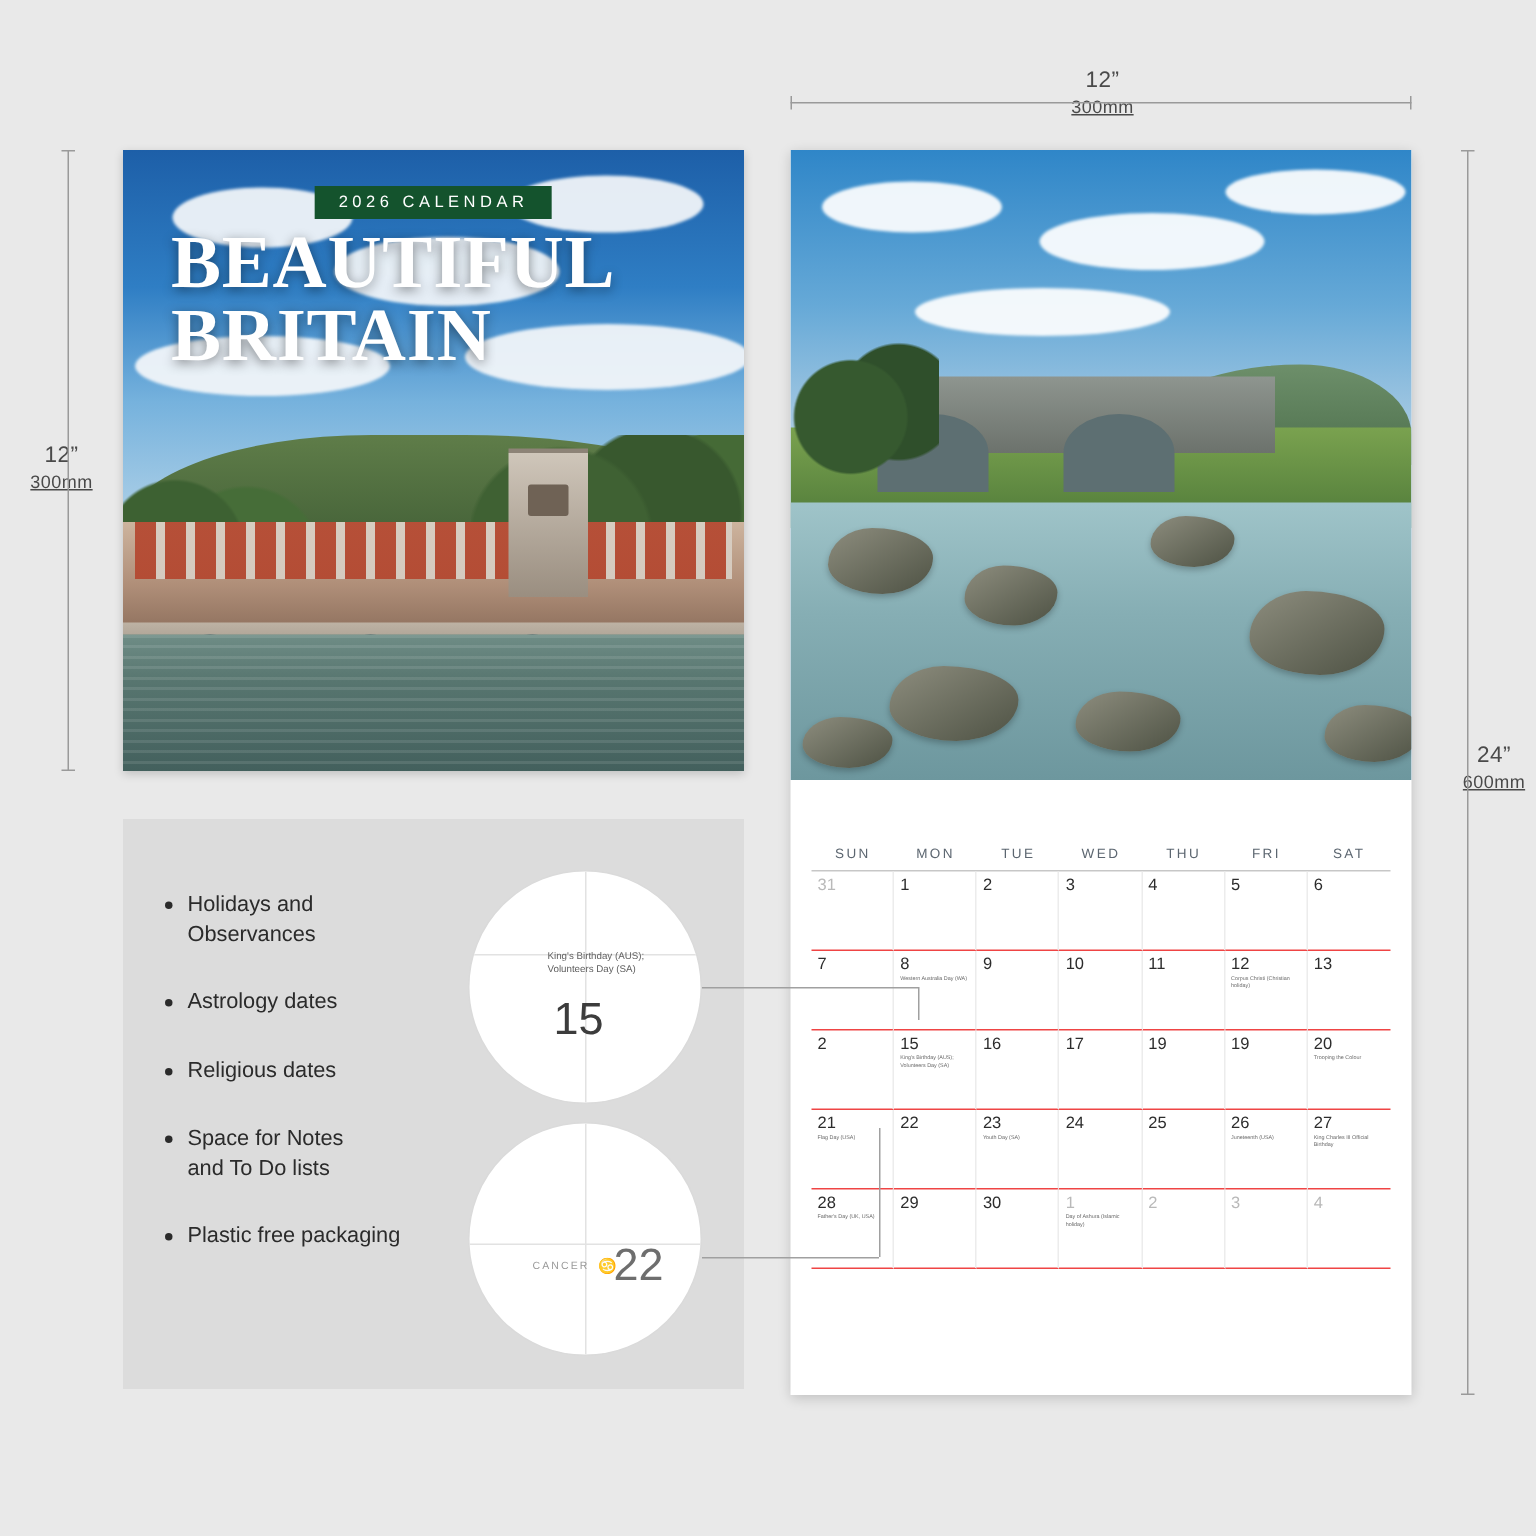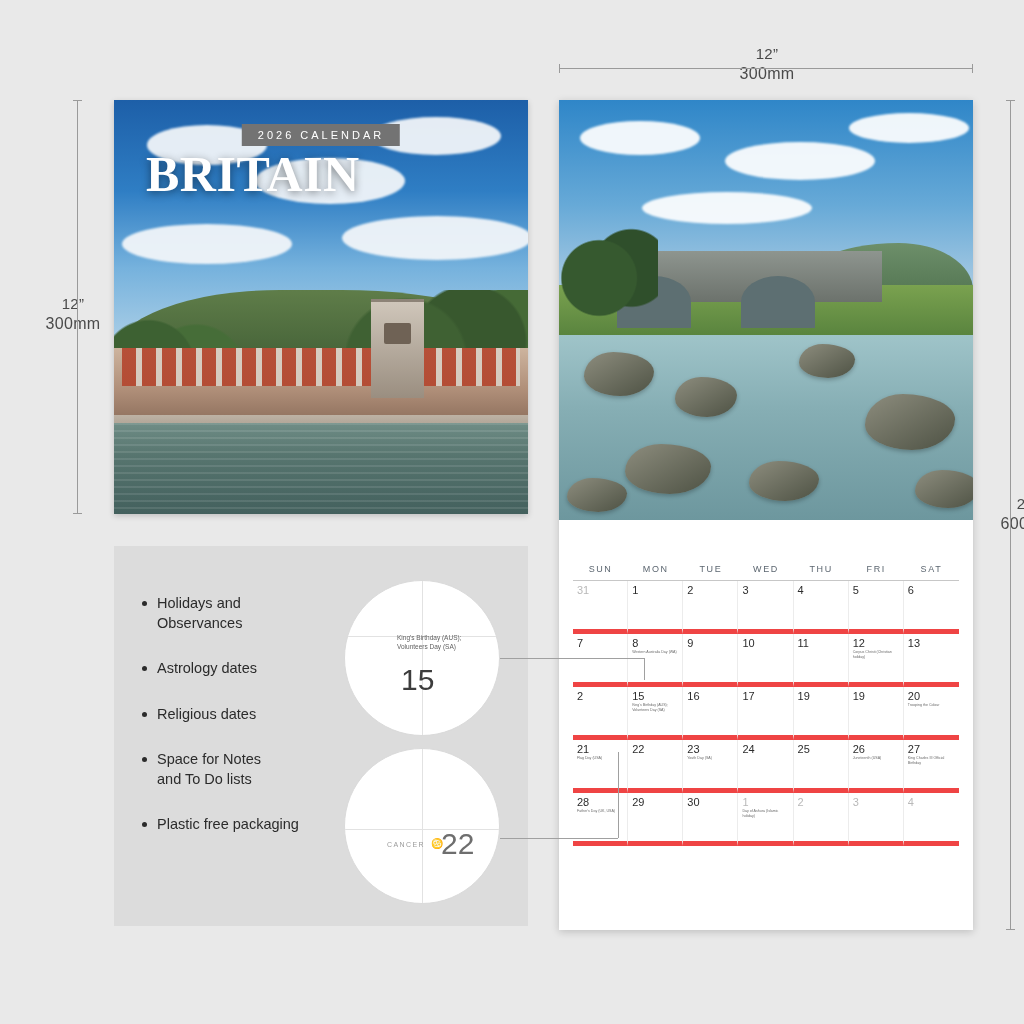--- a/index.html
+++ b/index.html
@@ -5,25 +5,25 @@
   * { box-sizing: border-box; }
   html, body { margin:0; padding:0; }
   body {
     width:1024px; height:1024px;
     background:#e9e9e9;
     font-family:"Liberation Sans", sans-serif;
     color:#2b2b2b;
     position:relative;
     overflow:hidden;
   }
-  .stage { position:absolute; inset:0;margin-left:32px; }
+  .stage { position:absolute; inset:0; }
 
   
   .dim-label { position:absolute; text-align:center; font-size:15px; color:#4a4a4a; line-height:1.25; letter-spacing:.3px; }
-  .dim-label .mm { font-size:16px; }
+  .dim-label .mm { font-size:12px;text-decoration:underline; }
   .rule-h { position:absolute; height:1px; background:#9a9a9a; }
   .rule-v { position:absolute; width:1px; background:#9a9a9a; }
   .tick-v { position:absolute; width:1px; height:9px; background:#9a9a9a; }
   .tick-h { position:absolute; height:1px; width:9px; background:#9a9a9a; }
 
   
   .cover {
     position:absolute; left:82px; top:100px; width:414px; height:414px;
     overflow:hidden;
     box-shadow:0 2px 6px rgba(0,0,0,.18);
@@ -79,21 +79,21 @@
   .cover .river {
     position:absolute; left:0; right:0; bottom:0; height:22%;
     background:linear-gradient(180deg,#6f8d86 0%, #57756f 35%, #43605d 100%);
   }
   .cover .river:after{
     content:""; position:absolute; inset:0;
     background:repeating-linear-gradient(180deg, rgba(255,255,255,.10) 0 2px, transparent 2px 7px);
   }
   .cover .badge {
     position:absolute; left:50%; transform:translateX(-50%); top:24px;
-    background:#737373; color:#fff; letter-spacing:3px; font-size:11px;
+    background:#14532d; color:#fff; letter-spacing:3px; font-size:11px;
     padding:5px 16px; white-space:nowrap;
   }
   .cover .title {
     position:absolute; left:32px; top:50px; color:#fff;
     font-family:"Liberation Serif", serif; font-weight:bold;
     font-size:50px; line-height:.98; letter-spacing:.5px;
     text-shadow:0 2px 8px rgba(0,0,0,.45);
   }
   .cover .title span { display:block; }
 
@@ -131,21 +131,21 @@
                radial-gradient(circle at 75% 50%, #2f4f2b 0 40%, transparent 42%); }
 
   .cal-head { position:absolute; top:428px; left:0; right:0; text-align:center; }
   .cal-head .month {
     font-family:"Liberation Serif", serif; font-size:25px; letter-spacing:2px; color:#1f2a33;
   }
   .cal-grid { position:absolute; left:14px; right:14px; top:460px; }
   .dowrow { display:grid; grid-template-columns:repeat(7,1fr); border-bottom:1px solid #c7c7c7; }
   .dow { text-align:center; font-size:9px; letter-spacing:1.6px; color:#5c6670; padding:4px 0 6px; }
   .weekrow { display:grid; grid-template-columns:repeat(7,1fr); }
-  .cell { height:53px; border-bottom:5px solid #ef4444; border-right:1px solid #ececec; position:relative; padding:3px 4px; }
+  .cell { height:53px; border-bottom:1px solid #ef4444; border-right:1px solid #ececec; position:relative; padding:3px 4px; }
   .cell:last-child { border-right:none; }
   .cell .num { font-size:11px; color:#2c2c2c; }
   .cell.out .num { color:#b9b9b9; }
   .cell .ev { position:absolute; left:4px; right:3px; top:16px; font-size:3.6px; line-height:1.35; color:#6a6a6a; }
 
   
   .features {
     position:absolute; left:82px; top:546px; width:414px; height:380px;
     background:#dcdcdc;
   }
@@ -212,20 +212,21 @@
     <div class="village"></div>
     <div class="roofs"></div>
     <div class="tower"></div>
     <div class="bridge"></div>
     <div class="arch" style="left:6%;"></div>
     <div class="arch" style="left:32%;"></div>
     <div class="arch" style="left:58%;"></div>
     <div class="river"></div>
     <div class="badge">2026 CALENDAR</div>
     <div class="title">
+      <span>BEAUTIFUL</span>
       <span>BRITAIN</span>
     </div>
   </div>
 
   <div class="calpage">
     <div class="cal-photo">
       <div class="sky"></div>
       <div class="cl" style="left:5%;  top:5%;  width:120px; height:34px;"></div>
       <div class="cl" style="left:40%; top:10%; width:150px; height:38px;"></div>
       <div class="cl" style="left:70%; top:3%;  width:120px; height:30px;"></div>

